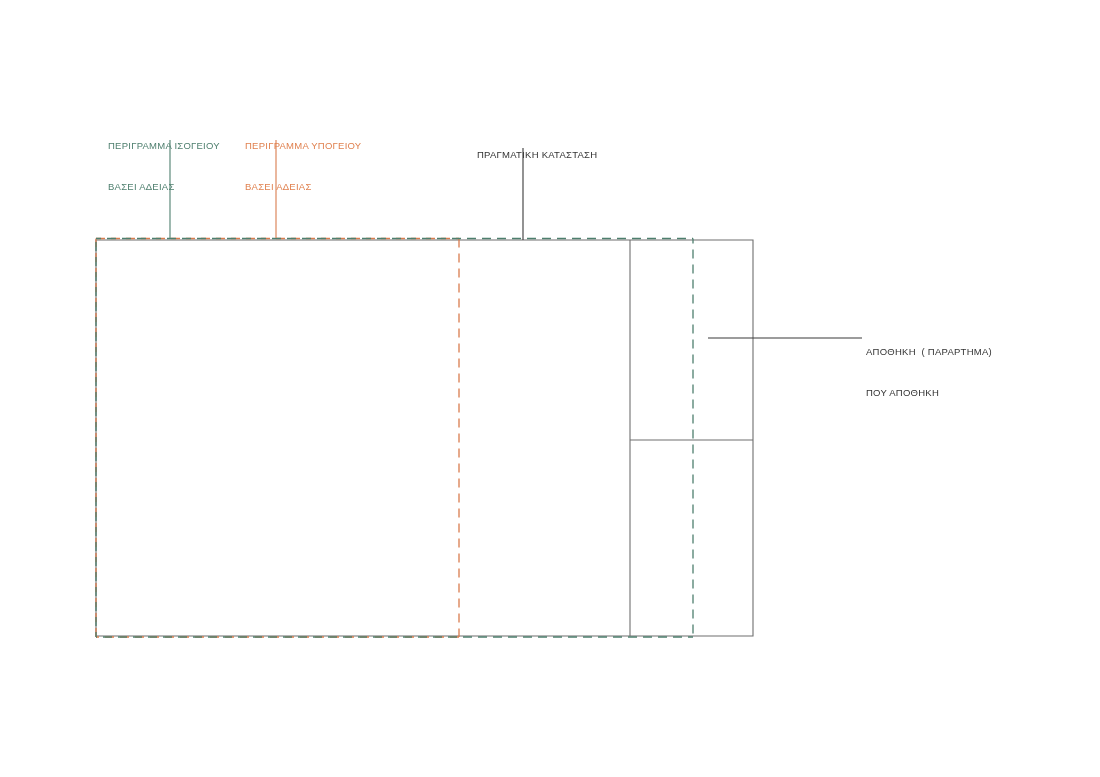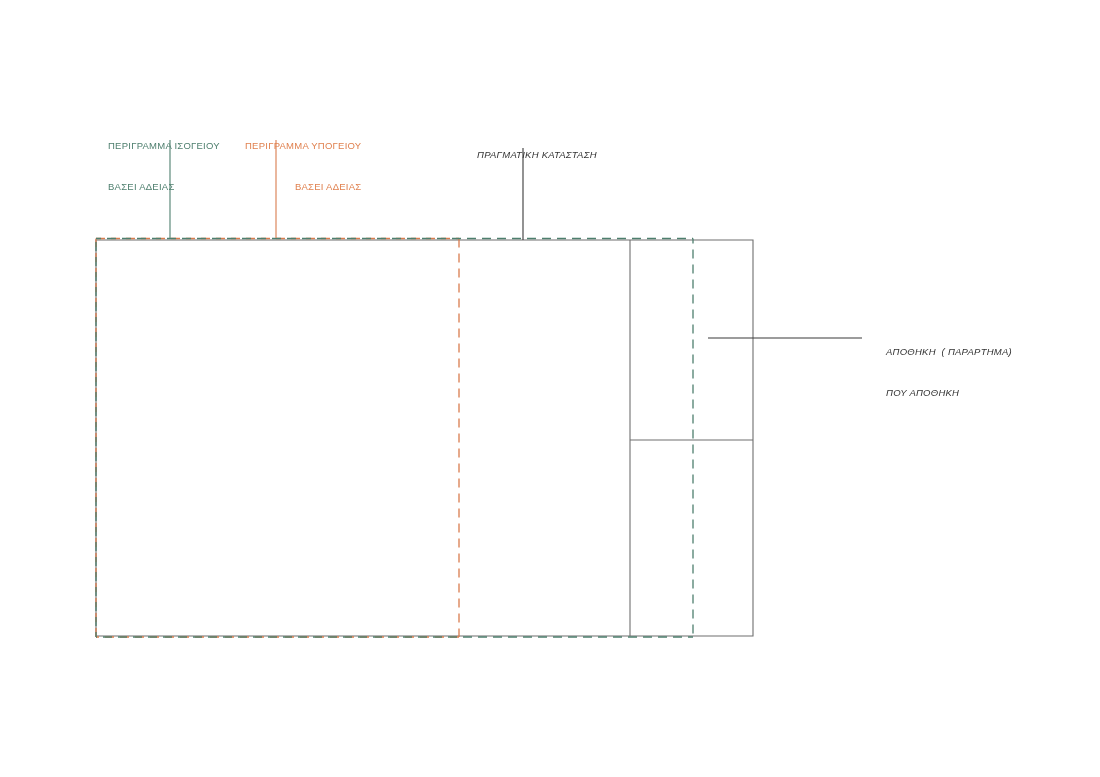--- a/index.html
+++ b/index.html
@@ -25,27 +25,27 @@
   .label {
     position: absolute;
     font-family: "Liberation Sans", sans-serif;
     font-size: 9.5px;
     letter-spacing: 0.25px;
     line-height: 13.5px;
     white-space: pre;
     user-select: none;
   }
   .label-green  { color: #4e7f6e; }
-  .label-orange { color: #e0814f; text-align: right; }
-  .label-dark   { color: #333333; font-style: italic; }
+  .label-orange { color: #e0814f; }
+  .label-dark   { color: #333333; }
 
   #legend-ground-floor { left: 108px; top: 112px; }
   #legend-basement     { left: 245px; top: 112px; }
   #legend-actual-state { left: 477px; top: 121px; }
-  #callout-storage     { left: 886px; top: 318px; }
+  #callout-storage     { left: 866px; top: 318px; }
 </style>
 </head>
 <body>
 
 <svg id="drawing-canvas" viewBox="0 0 1100 777" width="1100" height="777" xmlns="http://www.w3.org/2000/svg">
 
   <g>
 
     <path d="M 96 240 L 753 240 L 753 636 L 96 636 L 96 240 Z" fill="none" stroke="#6f6f6f" stroke-width="1.1"></path>
 

